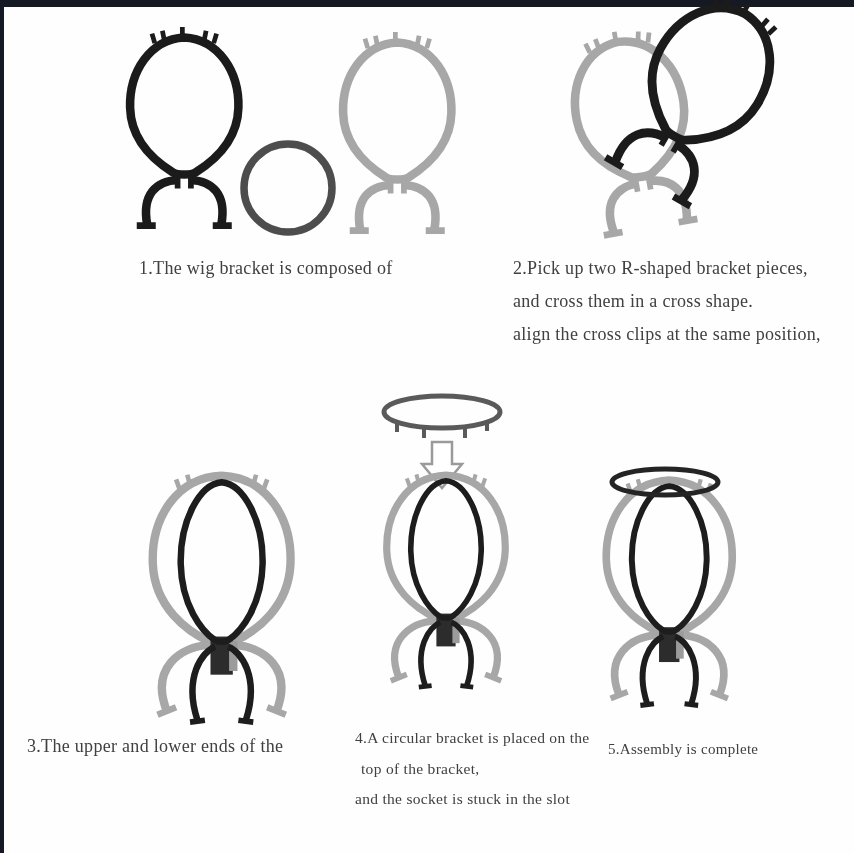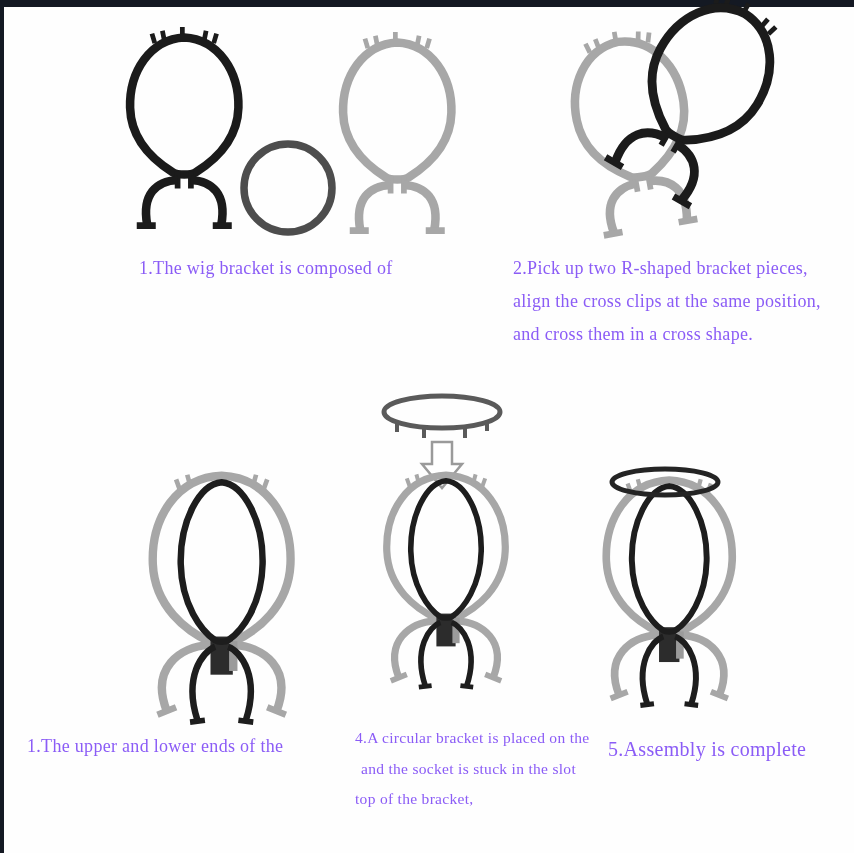--- a/index.html
+++ b/index.html
@@ -1,37 +1,37 @@
 <!DOCTYPE html>
 <html><head>
 <meta charset="utf-8">
 <style>
   html,body{margin:0;padding:0;background:#e8e8e8;}
   .canvas{
     position:relative;width:854px;height:853px;background:#fefefe;overflow:hidden;
-    font-family:"Liberation Serif", serif;color:#8b5cf6;
+    font-family:"Liberation Serif", serif;color:#404040;
   }
   .edge-top{position:absolute;left:0;top:0;width:854px;height:7px;background:#141923;}
   .edge-left{position:absolute;left:0;top:0;width:4px;height:853px;background:#141923;}
   .fig{position:absolute;}
   .fig1{left:100px;top:22px;}
   .fig2{left:548px;top:2px;}
   .fig3{left:118px;top:458px;}
   .fig4{left:372px;top:388px;}
   .fig5{left:592px;top:452px;}
   .ink-black{color:#1b1b1b;}
   .ink-gray{color:#a7a7a7;}
   .caption{position:absolute;font-size:18px;line-height:33px;letter-spacing:.3px;}
   .caption p{margin:0;white-space:nowrap;}
   .c1{left:139px;top:252px;}
   .c2{left:513px;top:252px;}
   .c3{left:27px;top:730px;}
   .c4{left:355px;top:723px;font-size:15.5px;line-height:30.5px;}
   .c4 p:nth-child(2){padding-left:6px;}
-  .c5{left:608px;top:733px;font-size:20px;}
+  .c5{left:608px;top:733px;font-size:15px;}
   svg{display:block;overflow:visible;}
 </style>
 </head>
 <body>
 
 <div class="canvas">
 
   <div class="edge-top"></div>
   <div class="edge-left"></div>
 
@@ -90,31 +90,31 @@
     <use href="#stand" transform="translate(-12,12) scale(0.85)"></use>
     <ellipse cx="73" cy="30" rx="53" ry="13" fill="none" stroke="#242424" stroke-width="5"></ellipse>
   </svg>
 
   <div class="caption c1">
     <p>1.The wig bracket is composed of</p>
   </div>
 
   <div class="caption c2">
     <p>2.Pick up two R-shaped bracket pieces,</p>
+    <p>and cross them in a cross shape.</p>
     <p>align the cross clips at the same position,</p>
-    <p>and cross them in a cross shape.</p>
   </div>
 
   <div class="caption c3">
-    <p>1.The upper and lower ends of the</p>
+    <p>3.The upper and lower ends of the</p>
   </div>
 
   <div class="caption c4">
     <p>4.A circular bracket is placed on the</p>
+    <p>top of the bracket,</p>
     <p>and the socket is stuck in the slot</p>
-    <p>top of the bracket,</p>
   </div>
 
   <div class="caption c5">
     <p>5.Assembly is complete</p>
   </div>
 
 </div>
 
 </body></html>

